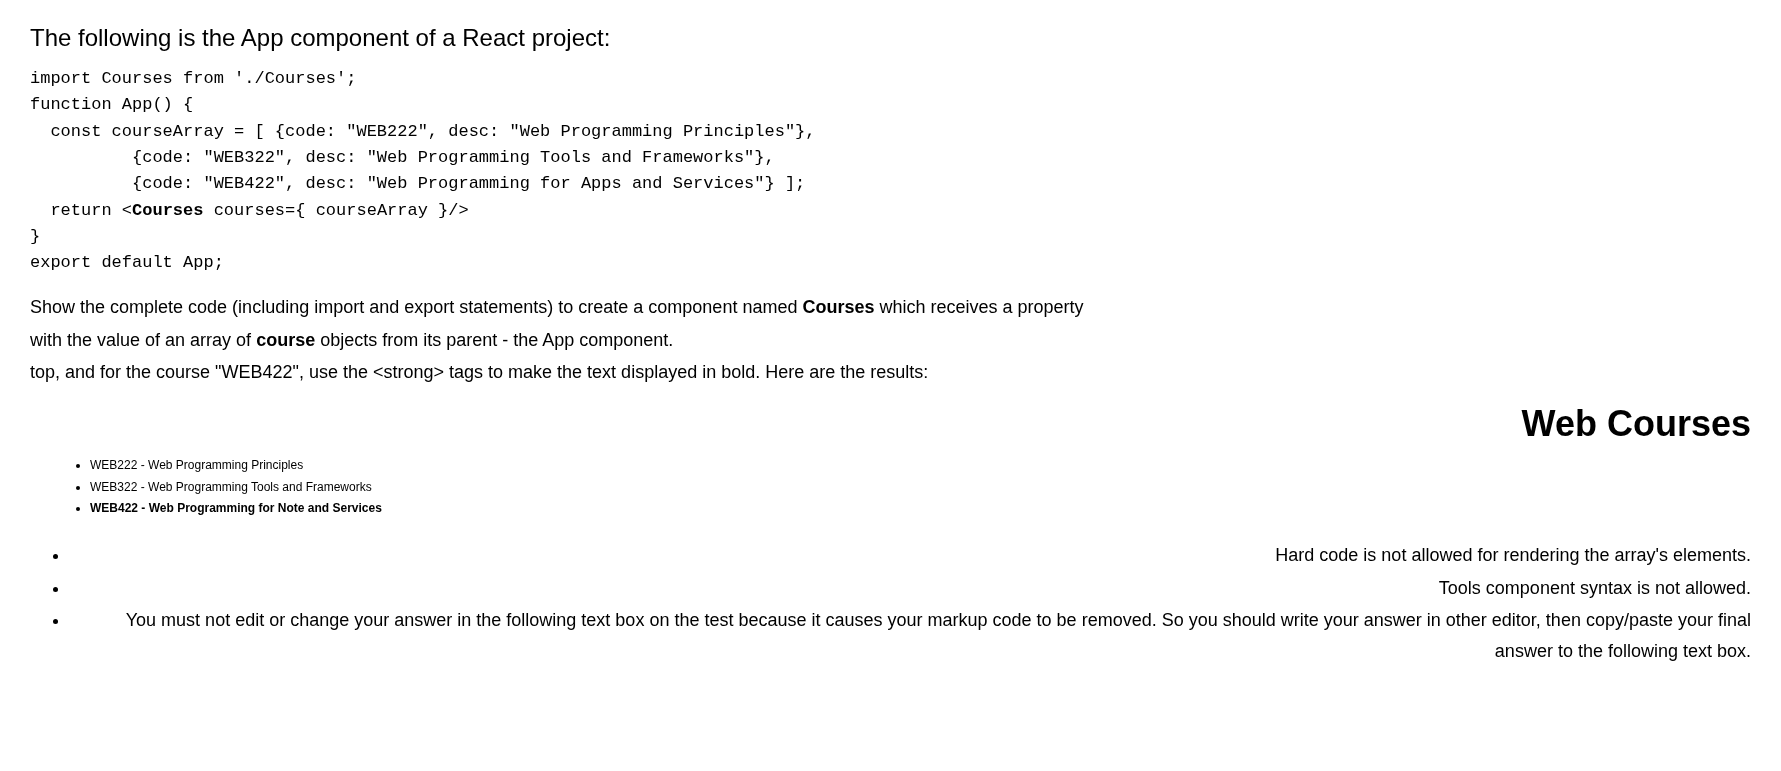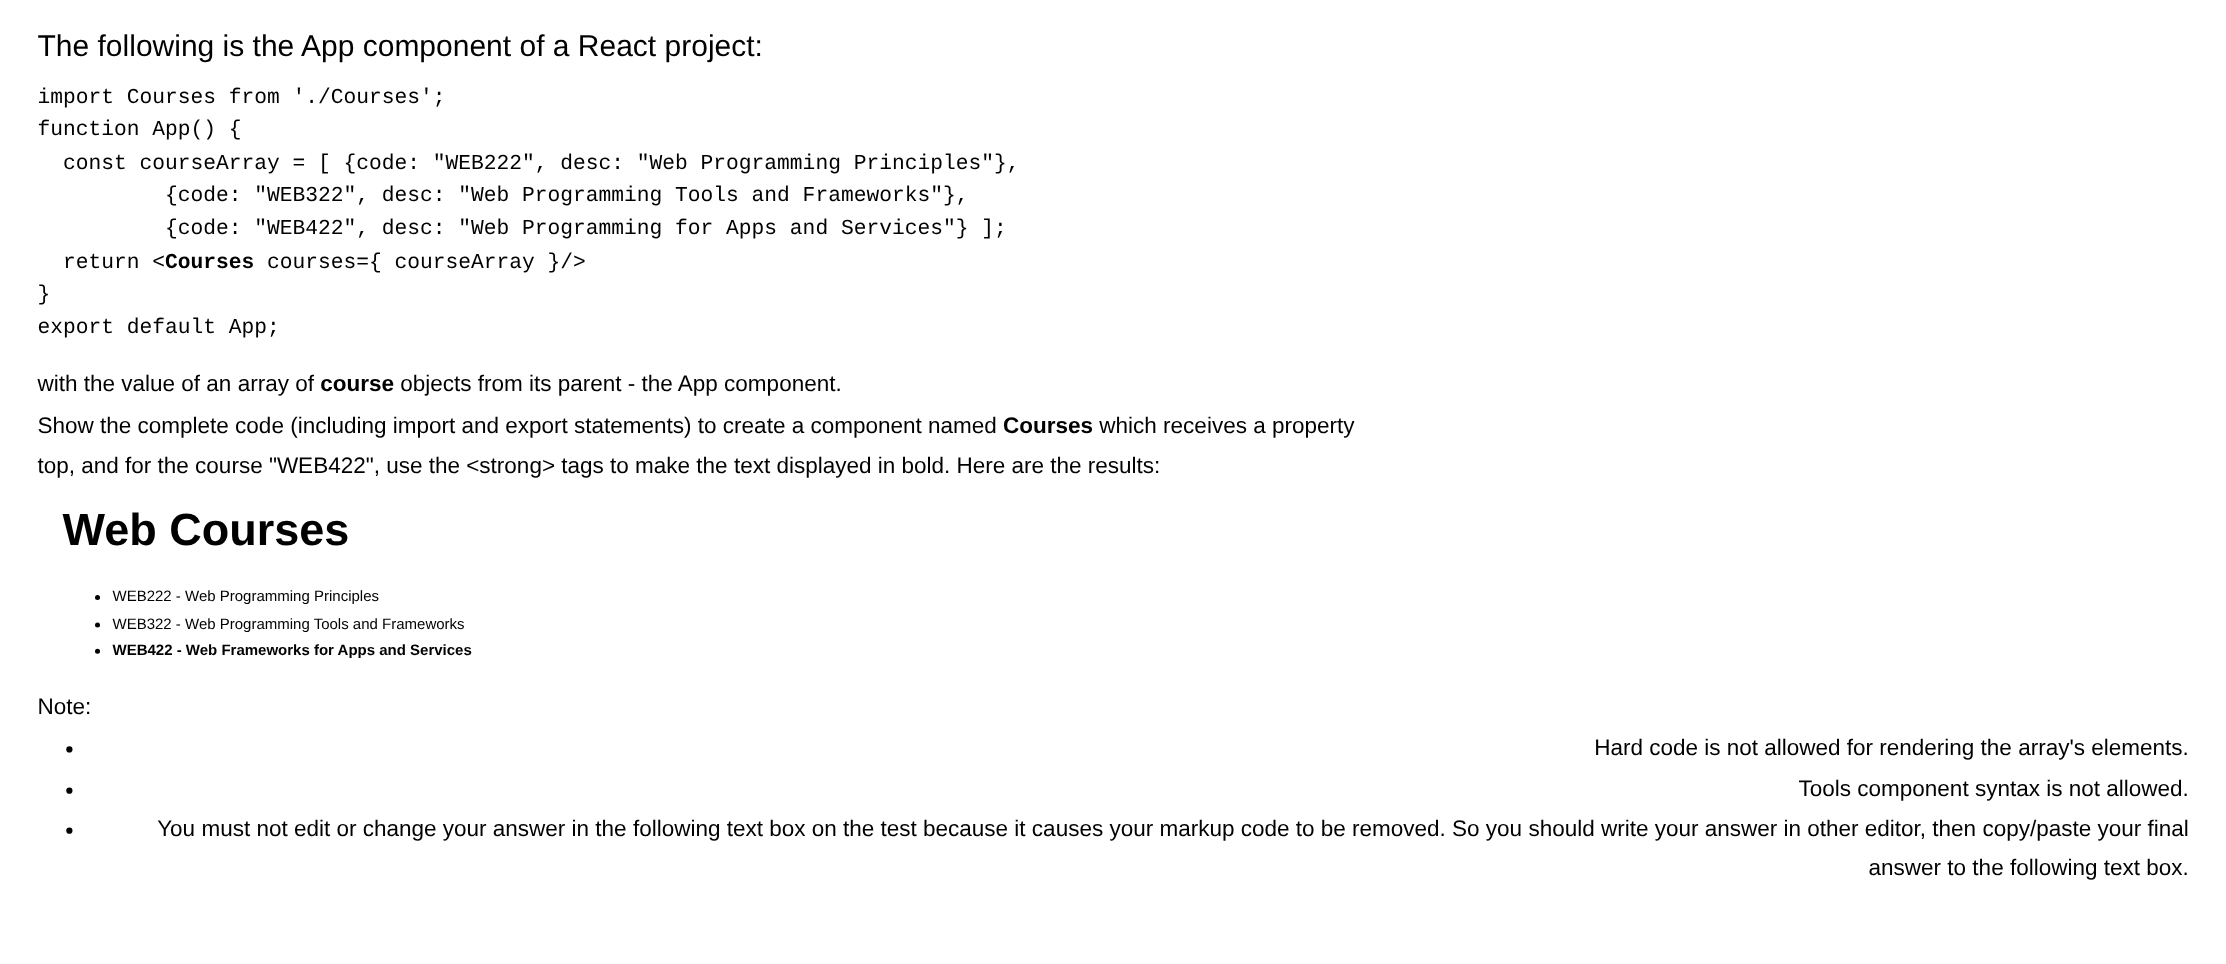--- a/index.html
+++ b/index.html
@@ -42,22 +42,23 @@
     }
 
     .description-section p {
       margin-bottom: 4px;
     }
 
     .web-courses-heading {
       font-size: 36px;
       font-weight: bold;
       margin-top: 10px;
-      margin-bottom: 16px;
+      margin-bottom: 4px;
       margin-left: 20px;
+      text-align: right;
     }
 
     .courses-list {
       list-style: disc;
       margin-left: 60px;
       font-size: 12px;
       line-height: 1.8;
     }
 
     .courses-list li.bold-item {
@@ -94,36 +95,35 @@
 <span>function App() {</span>
 <span>  const courseArray = [ {code: "WEB222", desc: "Web Programming Principles"},</span>
 <span>          {code: "WEB322", desc: "Web Programming Tools and Frameworks"},</span>
 <span>          {code: "WEB422", desc: "Web Programming for Apps and Services"} ];</span>
 <span>  return &lt;<span class="code-bold">Courses</span> courses={ courseArray }/&gt;</span>
 <span>}</span>
 <span>export default App;</span></div>
 
 <div class="description-section">
   <p>
-    <span>with the value of an array of </span><strong>course</strong><span> objects from its parent - the App component.</span>
+    <span>Show the complete code (including import and export statements) to create a component named </span><strong>Courses</strong><span> which receives a property</span>
   </p>
   <p>
-    <span>Show the complete code (including import and export statements) to create a component named </span><strong>Courses</strong><span> which receives a property</span>
+    <span>with the value of an array of </span><strong>course</strong><span> objects from its parent - the App component.</span>
   </p>
   <p>top, and for the course "WEB422", use the &lt;strong&gt; tags to make the text displayed in bold. Here are the results:</p>
 </div>
 
 <h2 class="web-courses-heading">Web Courses</h2>
 
 <ul class="courses-list">
   <li>WEB222 - Web Programming Principles</li>
   <li>WEB322 - Web Programming Tools and Frameworks</li>
-  <li class="bold-item">WEB422 - Web Frameworks for Apps and Services</li>
+  <li class="bold-item">WEB422 - Web Programming for Note and Services</li>
 </ul>
 
 <div class="note-section">
-  <p class="note-label">Note:</p>
   <ul class="note-list">
     <li>Hard code is not allowed for rendering the array's elements.</li>
     <li>Tools component syntax is not allowed.</li>
     <li>You must not edit or change your answer in the following text box on the test because it causes your markup code to be removed. So you should write your answer in other editor, then copy/paste your final answer to the following text box.</li>
   </ul>
 </div>
 
 </body></html>

